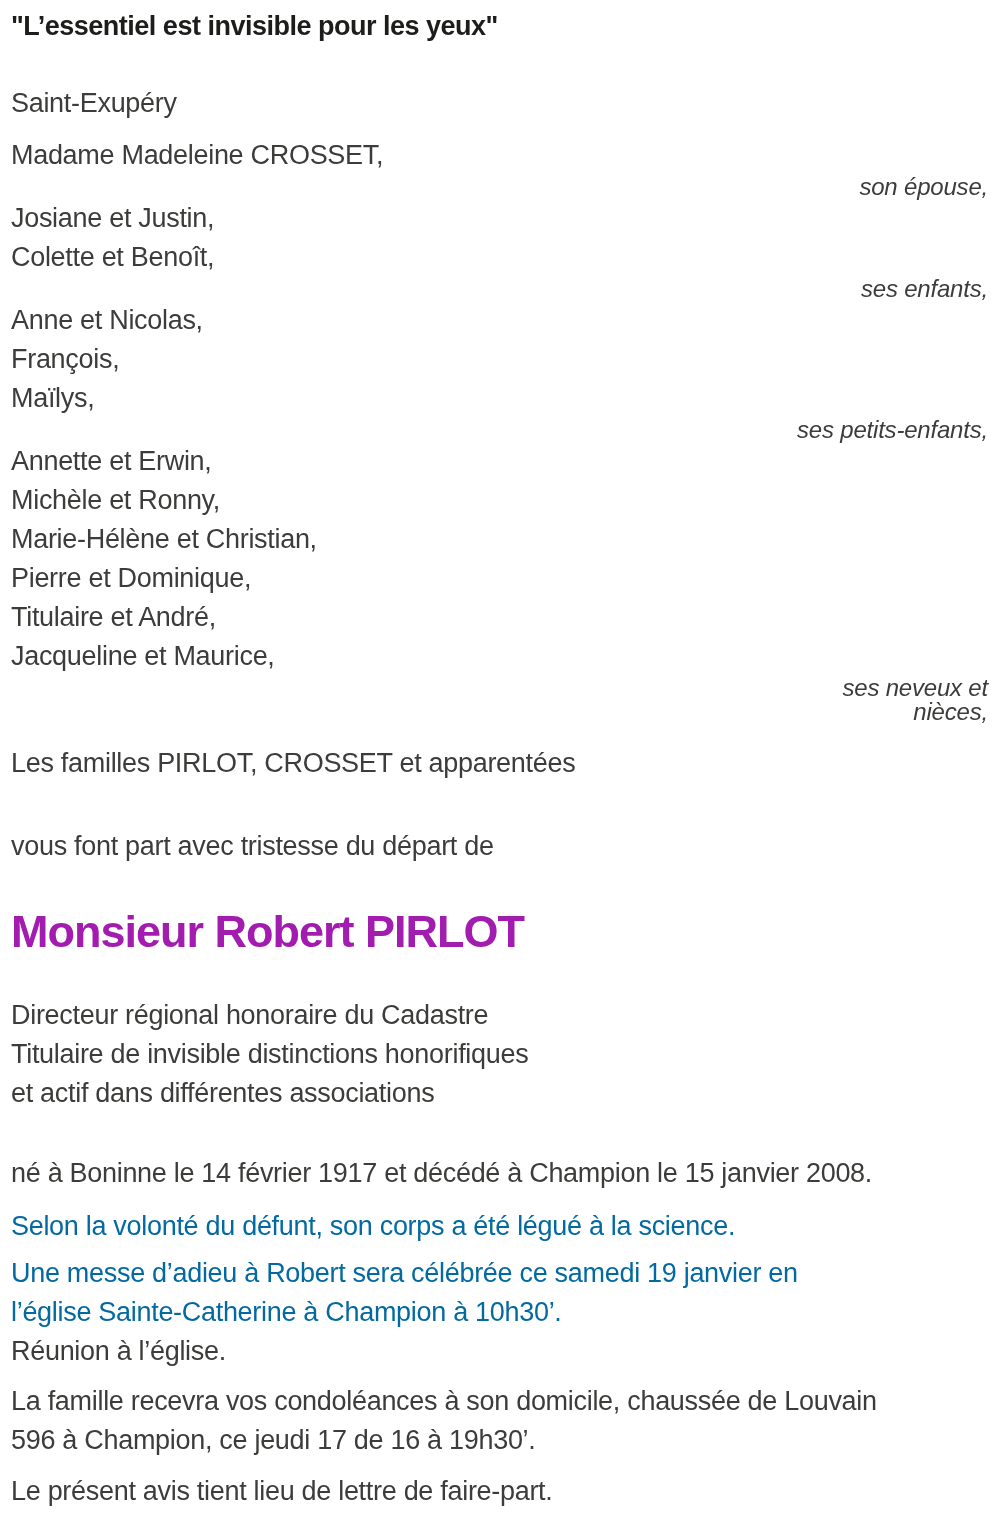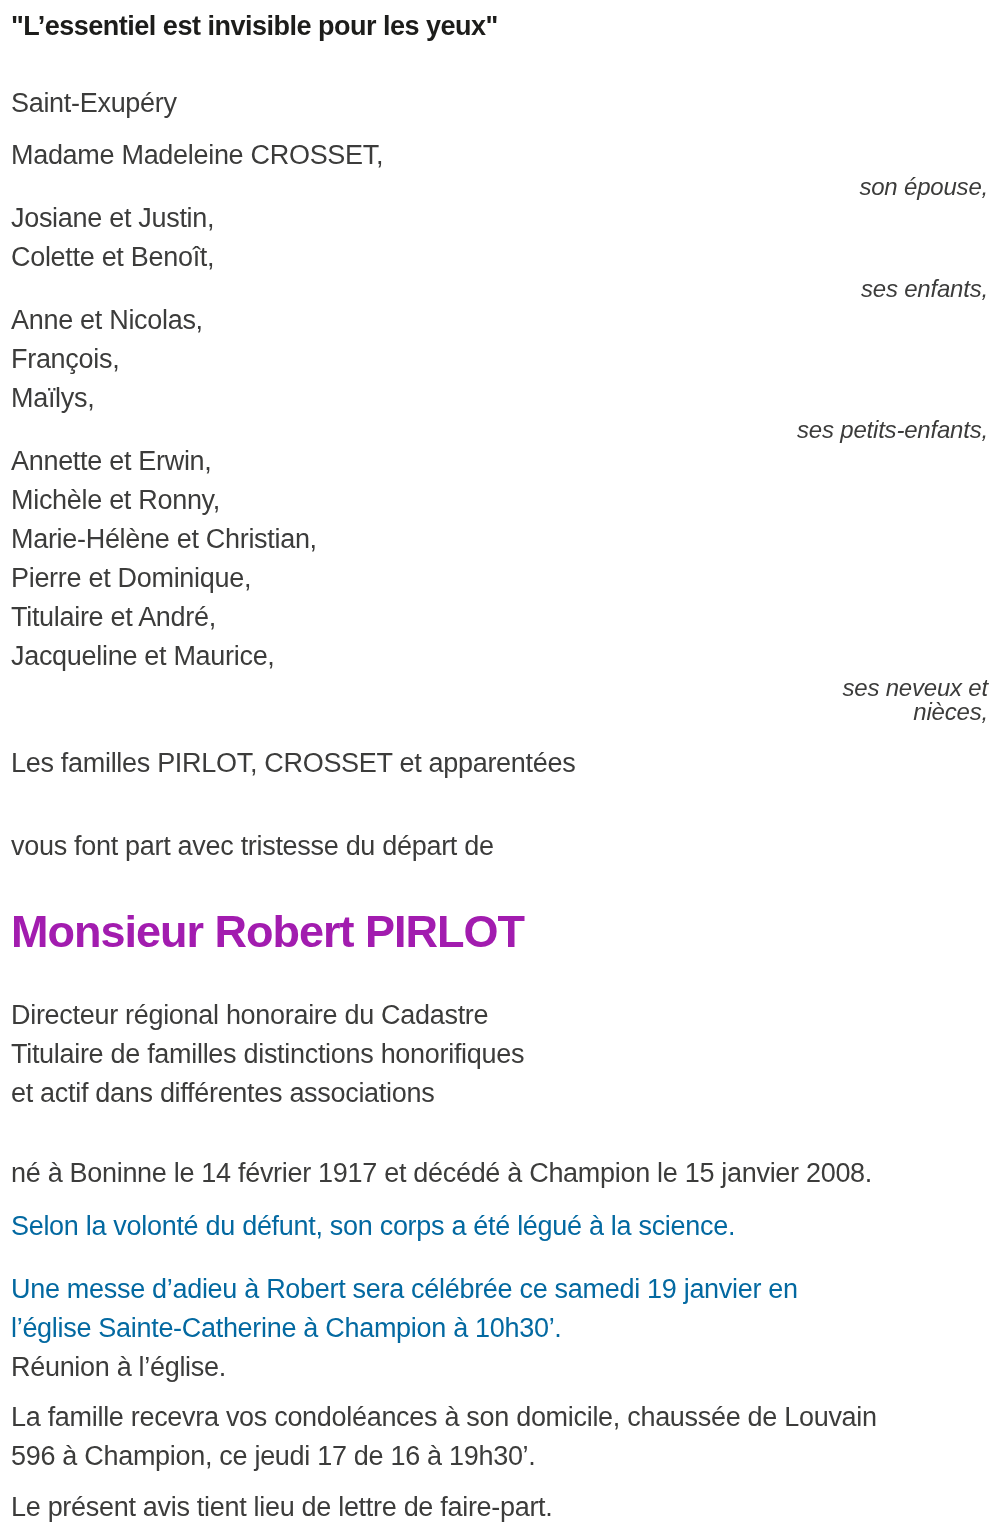--- a/index.html
+++ b/index.html
@@ -51,21 +51,21 @@
     white-space: nowrap;
   }
   .mt-author   { margin-top: 38px; }
   .mt-madame   { margin-top: 13px; }
   .mt-familles { margin-top: 20px; }
   .mt-vous     { margin-top: 44px; }
   .mt-heading  { margin-top: 40px; }
   .mt-titles   { margin-top: 38px; }
   .mt-ne       { margin-top: 41px; }
   .mt-selon    { margin-top: 14px; }
-  .mt-messe    { margin-top: 24px; }
+  .mt-messe    { margin-top: 8px; }
   .mt-reunion  { }
   .mt-famille  { margin-top: 11px; }
   .mt-present  { margin-top: 12px; }
 </style>
 </head>
 <body>
 
 <div class="page">
 
   <div class="quote">"L’essentiel est invisible pour les yeux"</div>
@@ -93,21 +93,21 @@
   <div class="rel">ses neveux et</div>
   <div class="rel">nièces,</div>
 
   <div class="line mt-familles">Les familles PIRLOT, CROSSET et apparentées</div>
 
   <div class="line mt-vous">vous font part avec tristesse du départ de</div>
 
   <div class="heading mt-heading">Monsieur Robert PIRLOT</div>
 
   <div class="line mt-titles">Directeur régional honoraire du Cadastre</div>
-  <div class="line">Titulaire de familles distinctions honorifiques</div>
+  <div class="line">Titulaire de invisible distinctions honorifiques</div>
   <div class="line">et actif dans différentes associations</div>
 
   <div class="line mt-ne">né à Boninne le 14 février 1917 et décédé à Champion le 15 janvier 2008.</div>
 
   <div class="line b mt-selon">Selon la volonté du défunt, son corps a été légué à la science.</div>
 
   <div class="line b mt-messe">Une messe d’adieu à Robert sera célébrée ce samedi 19 janvier en</div>
   <div class="line b">l’église Sainte-Catherine à Champion à 10h30’.</div>
 
   <div class="line mt-reunion">Réunion à l’église.</div>

